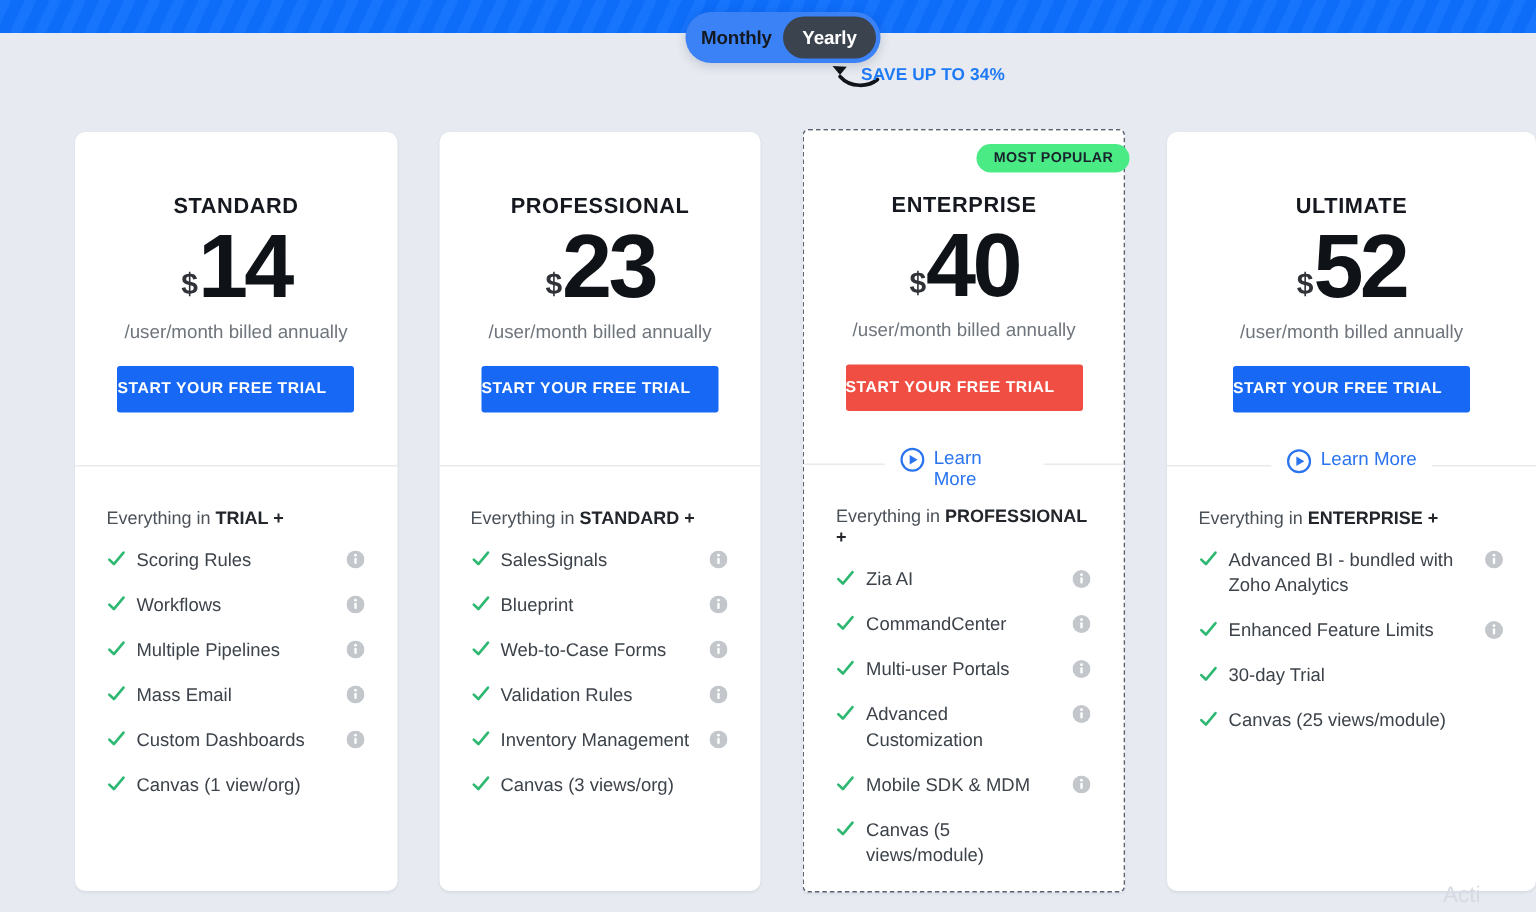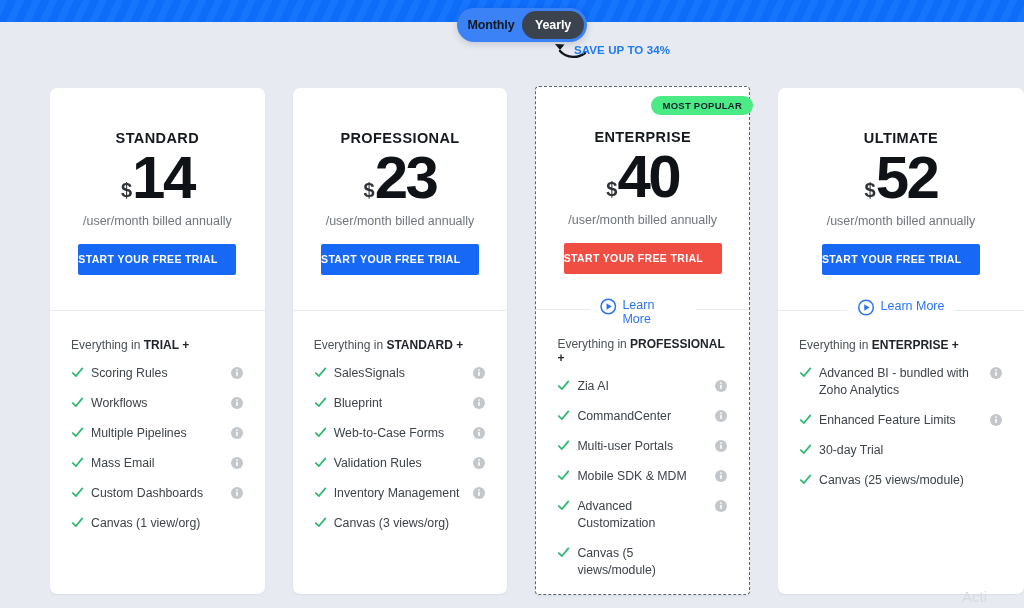--- a/index.html
+++ b/index.html
@@ -518,32 +518,32 @@
           <svg class="info-ico" viewBox="0 0 12 12">
               <circle cx="6" cy="6" r="6" fill="#c3c7cc"></circle>
               <circle cx="6" cy="3.1" r="0.95" fill="#fff"></circle>
               <rect x="5.2" y="4.8" width="1.6" height="4.2" rx="0.7" fill="#fff"></rect>
             </svg>
         </div>
         <div class="feat">
           <svg class="check" viewBox="0 0 14 14">
               <path d="M2 7.6 L5.3 10.8 L12.2 2.6" stroke="#2eb872" stroke-width="1.9" fill="none" stroke-linecap="round" stroke-linejoin="round"></path>
             </svg>
+          <span class="feat-label">Advanced Customization</span>
+          <svg class="info-ico" viewBox="0 0 12 12">
+              <circle cx="6" cy="6" r="6" fill="#c3c7cc"></circle>
+              <circle cx="6" cy="3.1" r="0.95" fill="#fff"></circle>
+              <rect x="5.2" y="4.8" width="1.6" height="4.2" rx="0.7" fill="#fff"></rect>
+            </svg>
+        </div>
+        <div class="feat">
+          <svg class="check" viewBox="0 0 14 14">
+              <path d="M2 7.6 L5.3 10.8 L12.2 2.6" stroke="#2eb872" stroke-width="1.9" fill="none" stroke-linecap="round" stroke-linejoin="round"></path>
+            </svg>
           <span class="feat-label">Mobile SDK &amp; MDM</span>
-          <svg class="info-ico" viewBox="0 0 12 12">
-              <circle cx="6" cy="6" r="6" fill="#c3c7cc"></circle>
-              <circle cx="6" cy="3.1" r="0.95" fill="#fff"></circle>
-              <rect x="5.2" y="4.8" width="1.6" height="4.2" rx="0.7" fill="#fff"></rect>
-            </svg>
-        </div>
-        <div class="feat">
-          <svg class="check" viewBox="0 0 14 14">
-              <path d="M2 7.6 L5.3 10.8 L12.2 2.6" stroke="#2eb872" stroke-width="1.9" fill="none" stroke-linecap="round" stroke-linejoin="round"></path>
-            </svg>
-          <span class="feat-label">Advanced Customization</span>
           <svg class="info-ico" viewBox="0 0 12 12">
               <circle cx="6" cy="6" r="6" fill="#c3c7cc"></circle>
               <circle cx="6" cy="3.1" r="0.95" fill="#fff"></circle>
               <rect x="5.2" y="4.8" width="1.6" height="4.2" rx="0.7" fill="#fff"></rect>
             </svg>
         </div>
         <div class="feat">
           <svg class="check" viewBox="0 0 14 14">
               <path d="M2 7.6 L5.3 10.8 L12.2 2.6" stroke="#2eb872" stroke-width="1.9" fill="none" stroke-linecap="round" stroke-linejoin="round"></path>
             </svg>

